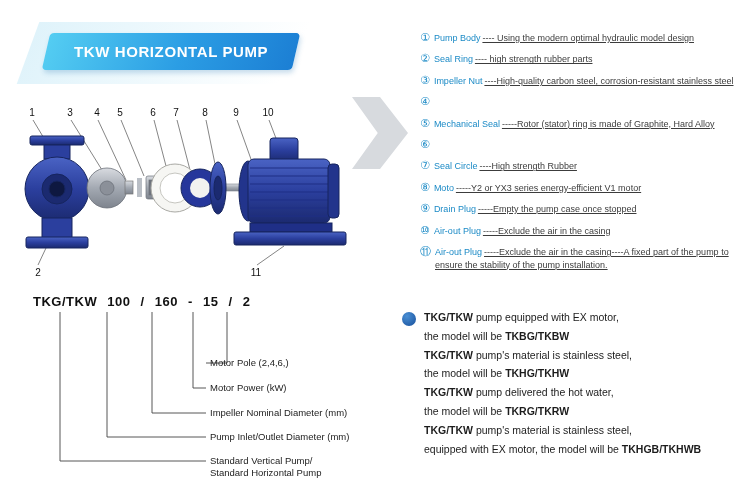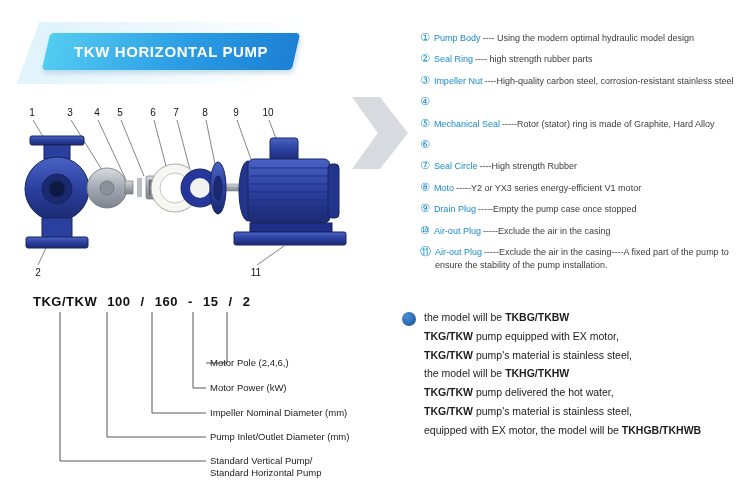--- a/index.html
+++ b/index.html
@@ -32,21 +32,21 @@
     position:absolute;left:352px;top:97px;width:56px;height:72px;background:#d7dade;
     clip-path:polygon(0% 0%, 50% 0%, 100% 50%, 50% 100%, 0% 100%, 46% 50%);
   }
   
   .parts-list{position:absolute;left:420px;top:32px;width:334px;}
   .part-row{display:flex;align-items:flex-start;margin-bottom:8.6px;line-height:12.8px;white-space:nowrap;}
   .part-row.wrap{white-space:normal;}
   .pnum{color:#1b8ac6;font-size:11px;margin-right:4px;font-family:"DejaVu Sans",sans-serif;line-height:12.8px;}
   .ptext{font-size:9px;}
   .pname{color:#1b8ac6;}
-  .pdesc{color:#3c3c3c;margin-left:2px;}
+  .pdesc{color:#3c3c3c;margin-left:2px;text-decoration:underline;}
   
   .model-code{
     position:absolute;left:33px;top:294px;font-size:13px;font-weight:bold;color:#111;
     word-spacing:6px;letter-spacing:.5px;
   }
   .code-svg{position:absolute;left:30px;top:310px;}
   .code-svg text{font-family:"Liberation Sans",sans-serif;font-size:9.5px;fill:#222;}
   
   .note-bullet{
     position:absolute;left:402px;top:312px;width:14px;height:14px;border-radius:50%;
@@ -228,22 +228,23 @@
     <text x="180" y="56">Motor Pole (2,4,6,)</text>
     <text x="180" y="81">Motor Power  (kW)</text>
     <text x="180" y="106">Impeller Nominal Diameter (mm)</text>
     <text x="180" y="130">Pump Inlet/Outlet Diameter (mm)</text>
     <text x="180" y="154">Standard Vertical Pump/</text>
     <text x="180" y="166">Standard  Horizontal Pump</text>
   </svg>
 
   <div class="note-bullet"></div>
   <div class="notes">
+    <div class="note-line"><b>TKG/TKW</b><span> pump equipped with EX motor,</span><b></b></div>
     <div class="note-line"><b></b><span>the model will be </span><b>TKBG/TKBW</b></div>
-    <div class="note-line"><b>TKG/TKW</b><span> pump equipped with EX motor,</span><b></b></div>
     <div class="note-line"><b>TKG/TKW</b><span> pump's material is stainless steel,</span><b></b></div>
     <div class="note-line"><b></b><span>the model will be </span><b>TKHG/TKHW</b></div>
     <div class="note-line"><b>TKG/TKW</b><span> pump delivered the hot water,</span><b></b></div>
+    <div class="note-line"><b></b><span>the model will be </span><b>TKRG/TKRW</b></div>
     <div class="note-line"><b>TKG/TKW</b><span> pump's material is stainless steel,</span><b></b></div>
     <div class="note-line"><b></b><span>equipped with EX motor, the model will be </span><b>TKHGB/TKHWB</b></div>
   </div>
 
 </div>
 
 </body></html>

